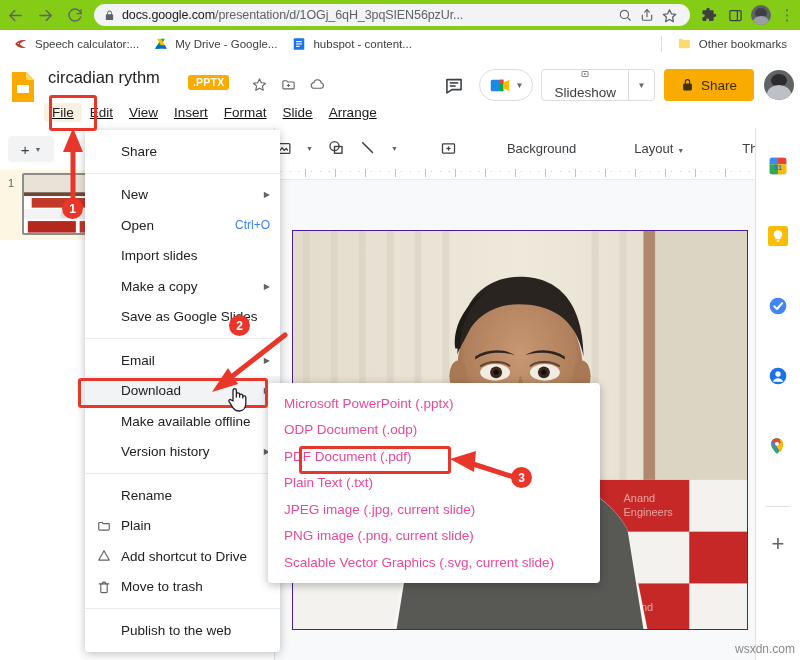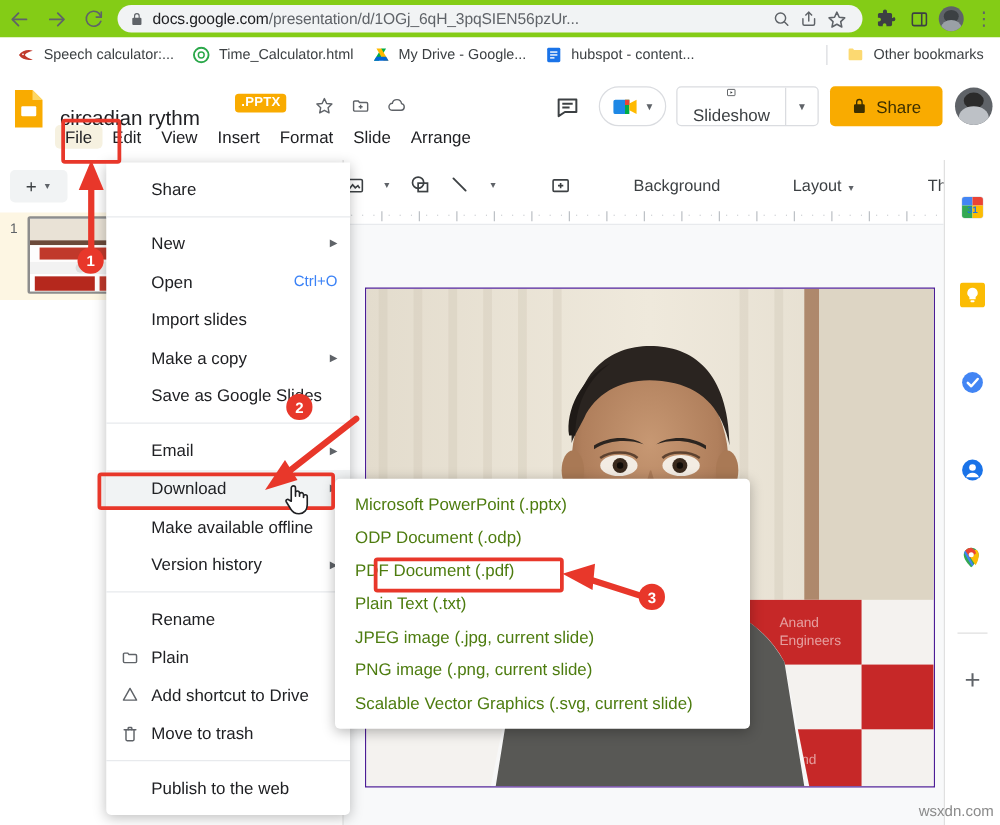--- a/index.html
+++ b/index.html
@@ -69,36 +69,37 @@
 
   
   .slides-header {
     position: absolute; left: 0; top: 58px; width: 800px; height: 70px;
     background: #fff;
   }
   .slides-logo {
     position: absolute; left: 10px; top: 12px; width: 26px; height: 34px;
   }
   .doc-title {
-    position: absolute; left: 48px; top: 28px;
+    position: absolute; left: 48px; top: 10px;
     font-size: 16.5px; color: #202124; white-space: nowrap;
   }
   .pptx-badge {
     position: absolute; left: 188px; top: 17px;
     background: #f9ab00; color: #fff; font-size: 10.5px; font-weight: bold;
     padding: 1px 5px 2px; border-radius: 3px; letter-spacing: 0.2px;
   }
   .title-icon {
     position: absolute; top: 17px; color: #5f6368; font-size: 14px;
     display: flex; align-items: center; justify-content: center;
     width: 18px; height: 18px;
   }
   .menubar {
-    position: absolute; left: 44px; top: 42px; display: flex; align-items: flex-start;
+    position: absolute; left: 44px; top: 42px; display: flex; align-items: center;
     height: 24px;
+    text-decoration: underline;
   }
   .menu-item {
     font-size: 13.5px; color: #202124; padding: 2px 8px; border-radius: 4px;
     white-space: nowrap;
   }
   .menu-item.active { background: #f6f1e0; }
   .hdr-right { position: absolute; right: 6px; top: 10px; display: flex; align-items: center; }
   .hdr-ic {
     width: 34px; height: 34px; display: flex; align-items: center; justify-content: center;
     color: #5f6368;
@@ -236,21 +237,21 @@
   .mi .mi-arrow { margin-left: auto; color: #5f6368; font-size: 8px; padding-left: 14px; }
   .mi-sep { height: 1px; background: #e8eaed; margin: 6px 0; }
 
   
   .dl-menu {
     position: absolute; left: 268px; top: 383px; width: 332px; background: #fff;
     box-shadow: 0 2px 10px rgba(0,0,0,.28); border-radius: 4px; padding: 7px 0; z-index: 45;
   }
   .dli {
     display: flex; align-items: center; height: 26.5px; padding: 0 16px;
-    font-size: 13.5px; color: #4d7c0f; white-space: nowrap;
+    font-size: 13.5px; color: #ec4899; white-space: nowrap;
   }
 
   
   .anno { position: absolute; z-index: 60; pointer-events: none; }
   .hl-box {
     position: absolute; border: 3px solid #e8372a; border-radius: 3px; z-index: 55;
   }
   .badge {
     position: absolute; width: 21px; height: 21px; border-radius: 50%;
     background: #e8372a; color: #fff; font-size: 12px; font-weight: bold;
@@ -335,29 +336,20 @@
 
   <div class="bookmarks">
     <div class="bm">
       <span class="bmi">
         <svg width="14" height="14" viewBox="0 0 24 24">
             <path d="M2 12c4-6 12-8 19-6-5 1-9 3-11 6 2 3 6 5 11 6-7 2-15 0-19-6z" fill="#c0392b"></path>
             <circle cx="7.5" cy="11" r="1.2" fill="#fff"></circle>
           </svg>
       </span>
       <span>Speech calculator:...</span>
-    </div>
-    <div class="bm">
-      <span class="bmi">
-        <svg width="14" height="14" viewBox="0 0 24 24">
-            <circle cx="12" cy="12" r="10" fill="none" stroke="#2ba84a" stroke-width="2.6"></circle>
-            <circle cx="12" cy="12" r="4" fill="none" stroke="#2ba84a" stroke-width="2"></circle>
-          </svg>
-      </span>
-      <span>Time_Calculator.html</span>
     </div>
     <div class="bm">
       <span class="bmi">
         <svg width="14" height="14" viewBox="0 0 24 24">
             <path d="M12 3 2 20h6.6L18.6 3z" fill="#00ac47"></path>
             <path d="M12 3l10 17h-6.6L5.4 3z" fill="#ffba00"></path>
             <path d="M2 20h20l-3.3-5.7H5.3z" fill="#0066da"></path>
           </svg>
       </span>
       <span>My Drive - Google...</span>

